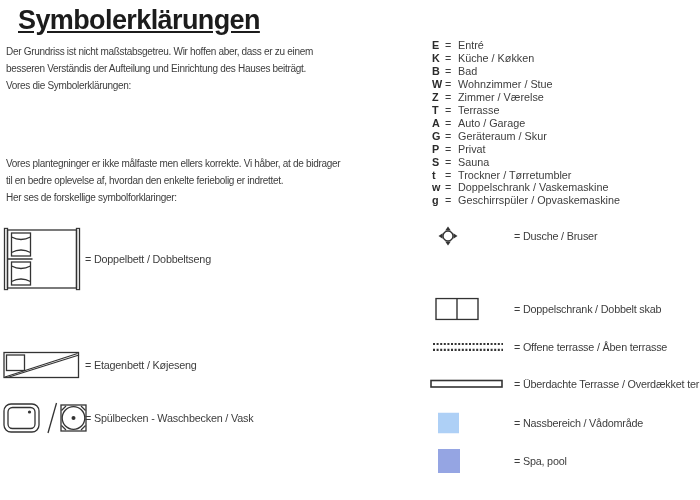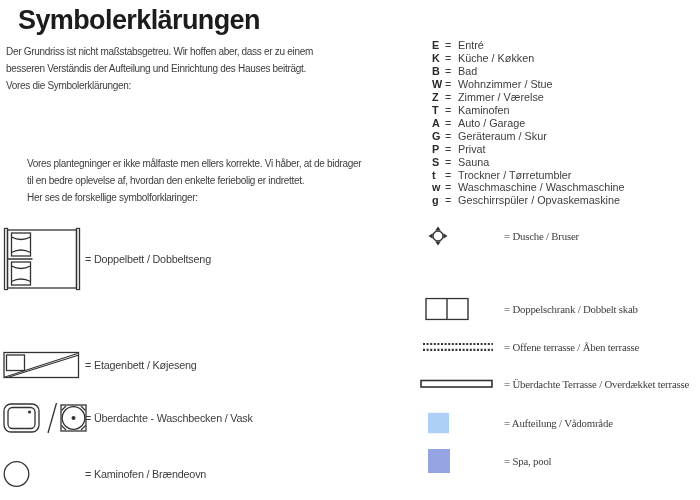--- a/index.html
+++ b/index.html
@@ -4,41 +4,41 @@
 <style>
   html,body { margin:0; padding:0; background:#ffffff; }
   .page {
     position:relative; width:700px; height:500px; background:#ffffff;
     font-family:"Liberation Sans", sans-serif; color:#3d3d3d; overflow:hidden;
   }
   .h1 {
     position:absolute; left:18px; margin:0; font-size:27px; font-weight:bold;
     color:#1c1c1c; letter-spacing:-0.6px; white-space:nowrap;
   }
-  #de-title { top:5px; }
+  #de-title { top:5px;text-decoration:underline; }
   #da-title { top:113px; }
   .para {
     position:absolute; left:6px; font-size:10px; letter-spacing:-0.3px;
     line-height:17px; color:#3d3d3d;
   }
   #de-para { top:43px; }
-  #da-para { top:155px;margin-left:21px; }
+  #da-para { top:155px; }
   .para div { white-space:nowrap; }
 
   
   .codes { position:absolute; left:432px; top:39px; font-size:10.8px; line-height:12.95px; }
   .code-row { display:flex; }
   .code-letter { font-weight:bold; width:13px; color:#2b2b2b; }
   .code-eq { width:13px; }
   .code-label { white-space:nowrap; }
 
   
   .sym-row { position:absolute; }
   .sym-row.left { left:3px; width:350px; }
-  .sym-row.right { left:420px; width:270px;font-family:Liberation Serif, serif; }
+  .sym-row.right { left:430px; width:270px; }
   .sym-icon { position:absolute; top:50%; transform:translateY(-50%); left:0; line-height:0; }
   .sym-label {
     position:absolute; top:50%; transform:translateY(-50%);
     font-size:10.8px; white-space:nowrap; letter-spacing:-0.2px;
   }
   .sym-row.left  .sym-label { left:82px; }
   .sym-row.right .sym-label { left:84px; }
 
   #lrow-0 { top:227px; height:63px; }
   #lrow-1 { top:296px; height:34px; }
@@ -104,21 +104,21 @@
       <span class="code-label">Wohnzimmer / Stue</span>
     </div>
     <div class="code-row">
       <span class="code-letter">Z</span>
       <span class="code-eq">=</span>
       <span class="code-label">Zimmer / Værelse</span>
     </div>
     <div class="code-row">
       <span class="code-letter">T</span>
       <span class="code-eq">=</span>
-      <span class="code-label">Kaminofen</span>
+      <span class="code-label">Terrasse</span>
     </div>
     <div class="code-row">
       <span class="code-letter">A</span>
       <span class="code-eq">=</span>
       <span class="code-label">Auto / Garage</span>
     </div>
     <div class="code-row">
       <span class="code-letter">G</span>
       <span class="code-eq">=</span>
       <span class="code-label">Geräteraum / Skur</span>
@@ -134,21 +134,21 @@
       <span class="code-label">Sauna</span>
     </div>
     <div class="code-row">
       <span class="code-letter">t</span>
       <span class="code-eq">=</span>
       <span class="code-label">Trockner / Tørretumbler</span>
     </div>
     <div class="code-row">
       <span class="code-letter">w</span>
       <span class="code-eq">=</span>
-      <span class="code-label">Waschmaschine / Waschmaschine</span>
+      <span class="code-label">Doppelschrank / Vaskemaskine</span>
     </div>
     <div class="code-row">
       <span class="code-letter">g</span>
       <span class="code-eq">=</span>
       <span class="code-label">Geschirrspüler / Opvaskemaskine</span>
     </div>
   </div>
 
   <div class="sym-row left" id="lrow-0">
     <span class="sym-icon">
@@ -196,31 +196,23 @@
           <circle cx="70.5" cy="17" r="11.3"></circle>
           <path d="M58.5,9.5 L63,5"></path>
           <path d="M78,5 L82.5,9.5"></path>
           <path d="M58.5,24.5 L63,29"></path>
           <path d="M78,29 L82.5,24.5"></path>
         </g>
         <circle cx="26.5" cy="11" r="1.6" fill="#333"></circle>
         <circle cx="70.5" cy="17" r="2" fill="#333"></circle>
       </svg>
     </span>
-    <span class="sym-label">= Überdachte - Waschbecken / Vask</span>
-  </div>
-
-  <div class="sym-row left" id="lrow-4">
-    <span class="sym-icon">
-      <svg width="27" height="27" viewBox="0 0 27 27">
-        <circle cx="13.5" cy="13.5" r="12.3" stroke="#333" fill="none" stroke-width="1.3"></circle>
-      </svg>
-    </span>
-    <span class="sym-label">= Kaminofen / Brændeovn</span>
-  </div>
+    <span class="sym-label">= Spülbecken - Waschbecken / Vask</span>
+  </div>
+
 
   <div class="sym-row right" id="rrow-0">
     <span class="sym-icon">
       <svg width="20" height="20" viewBox="0 0 20 20">
         <circle cx="10" cy="10" r="5" stroke="#333" fill="none" stroke-width="1.4"></circle>
         <path d="M10,0.5 L12.8,4.6 L7.2,4.6 Z" fill="#333"></path>
         <path d="M10,19.5 L12.8,15.4 L7.2,15.4 Z" fill="#333"></path>
         <path d="M0.5,10 L4.6,7.2 L4.6,12.8 Z" fill="#333"></path>
         <path d="M19.5,10 L15.4,7.2 L15.4,12.8 Z" fill="#333"></path>
       </svg>
@@ -257,21 +249,21 @@
     </span>
     <span class="sym-label">= Überdachte Terrasse / Overdækket terrasse</span>
   </div>
 
   <div class="sym-row right" id="rrow-5">
     <span class="sym-icon">
       <svg width="21" height="21" viewBox="0 0 21 21">
         <rect x="0" y="0" width="21" height="21" fill="#aed0f6"></rect>
       </svg>
     </span>
-    <span class="sym-label">= Aufteilung / Vådområde</span>
+    <span class="sym-label">= Nassbereich / Vådområde</span>
   </div>
 
   <div class="sym-row right" id="rrow-6">
     <span class="sym-icon">
       <svg width="22" height="24" viewBox="0 0 22 24">
         <rect x="0" y="0" width="22" height="24" fill="#95a5e3"></rect>
       </svg>
     </span>
     <span class="sym-label">= Spa, pool</span>
   </div>

